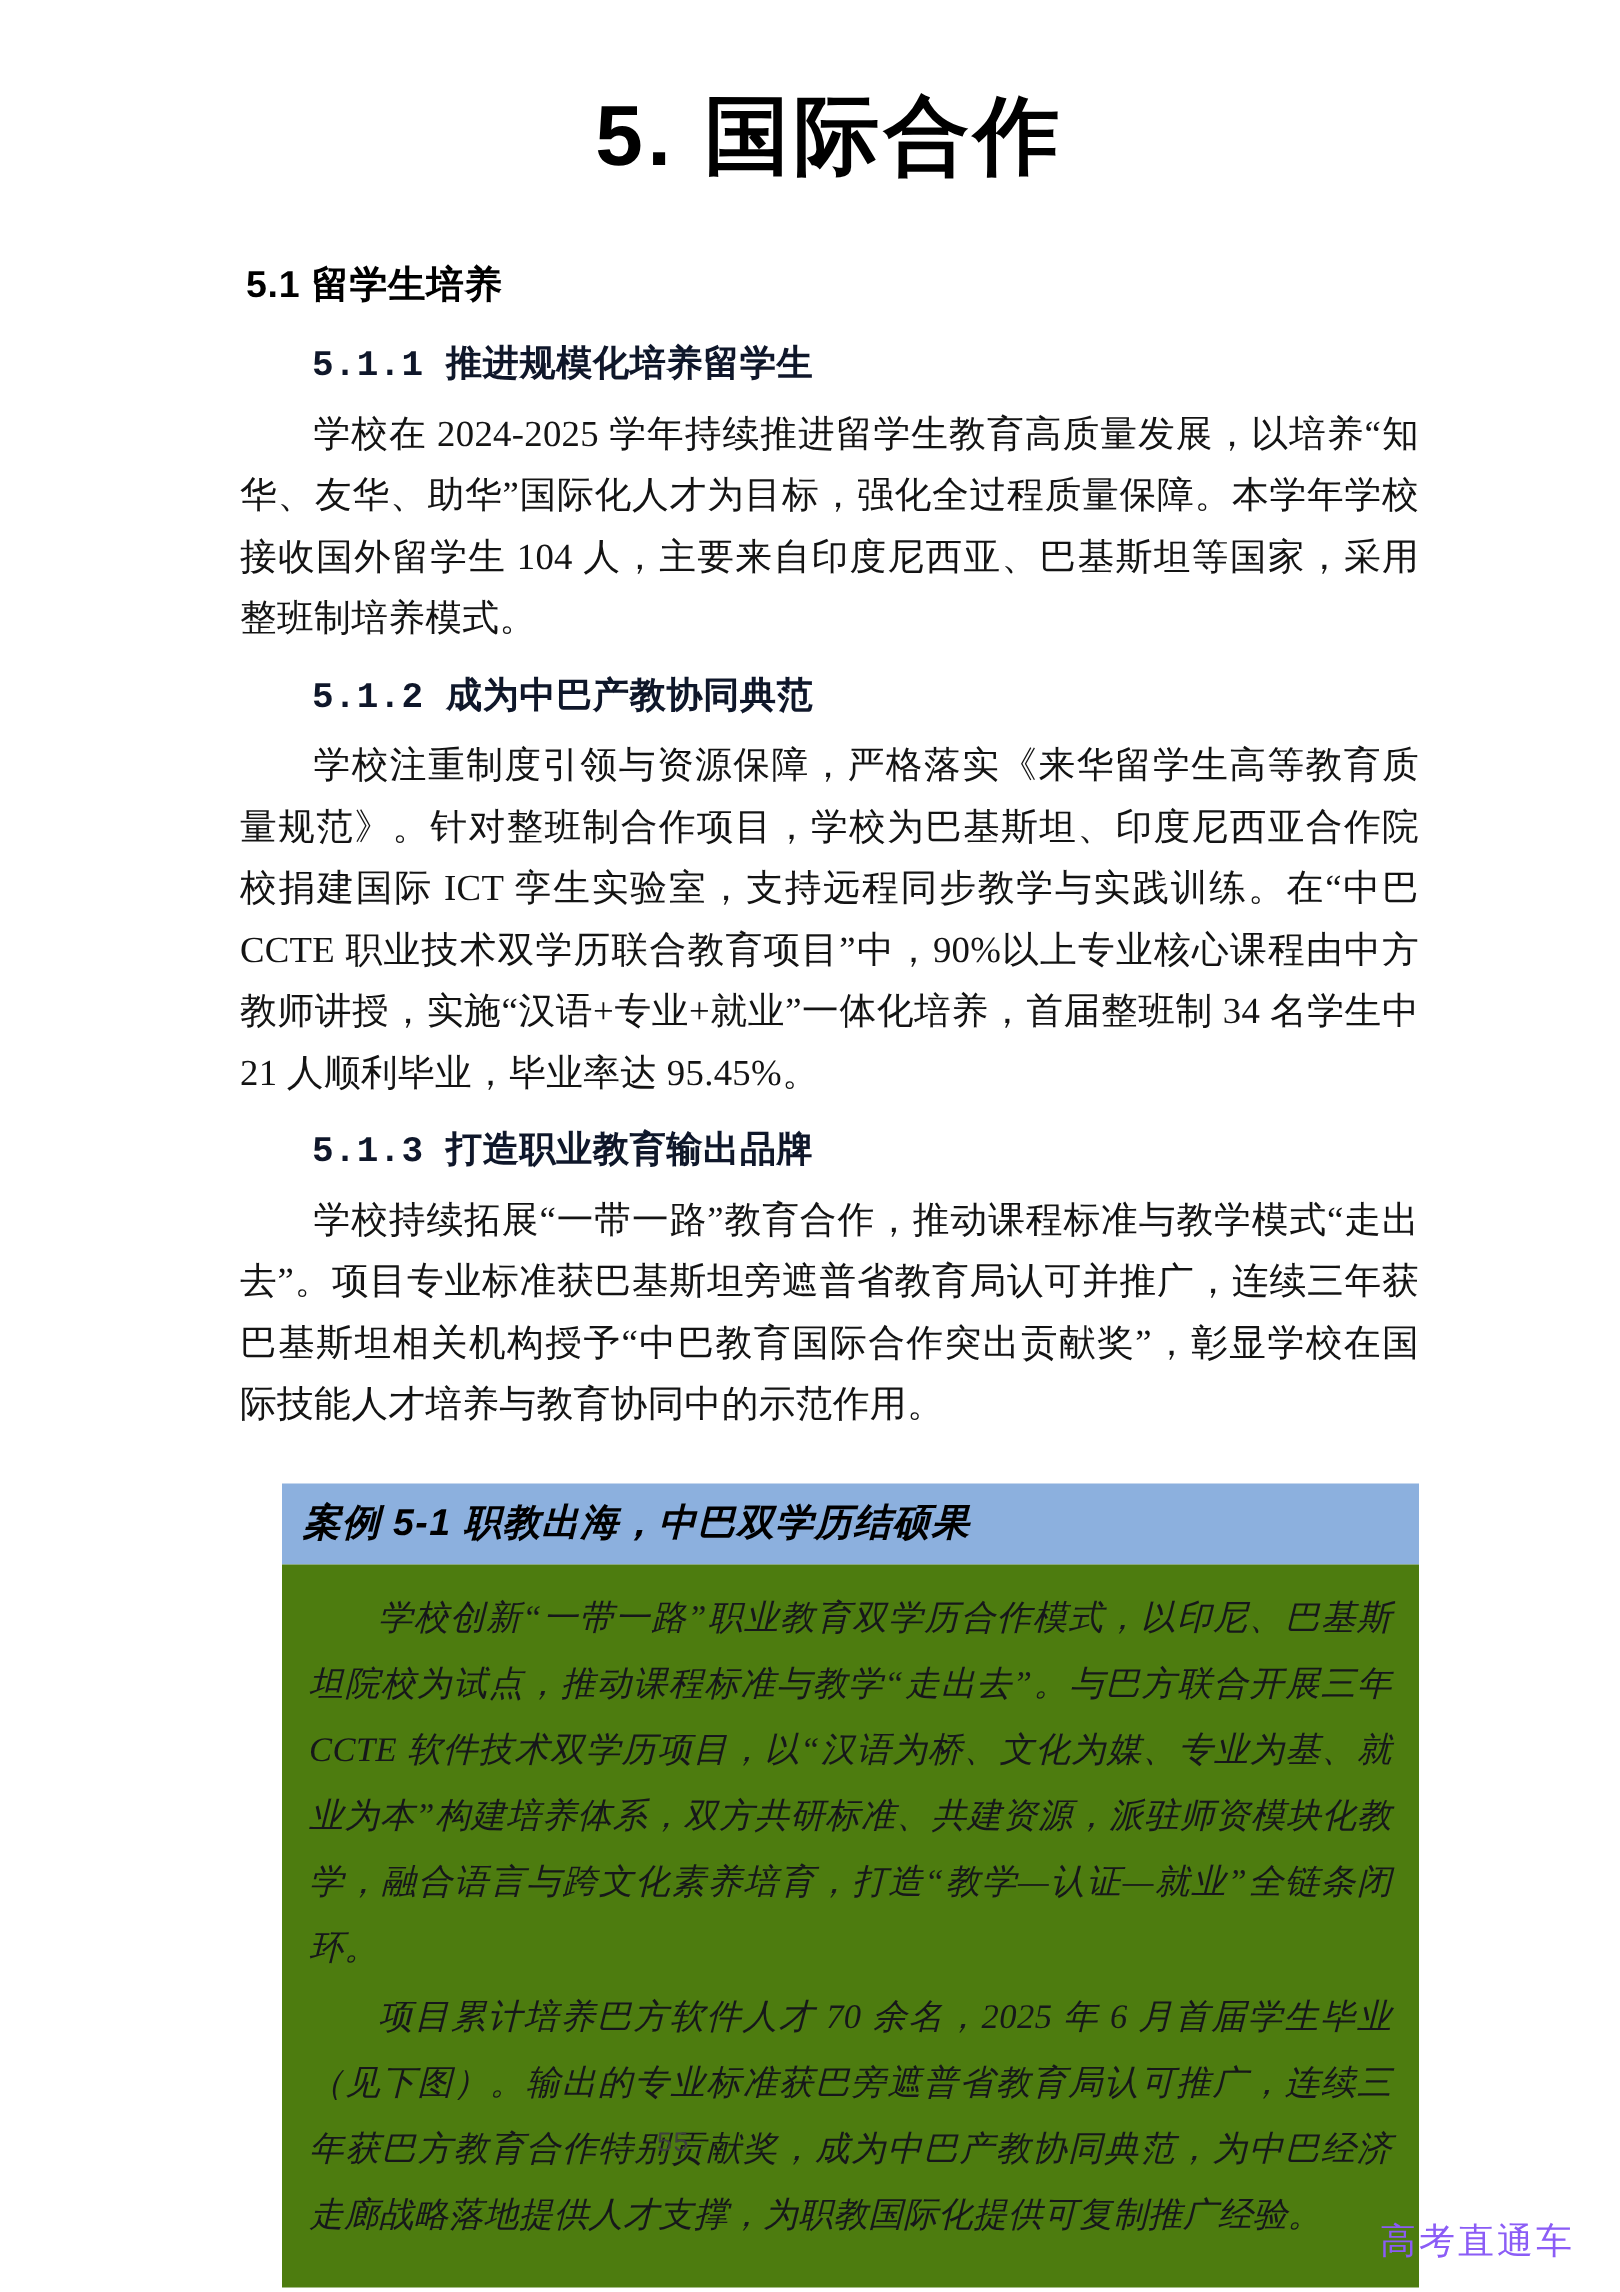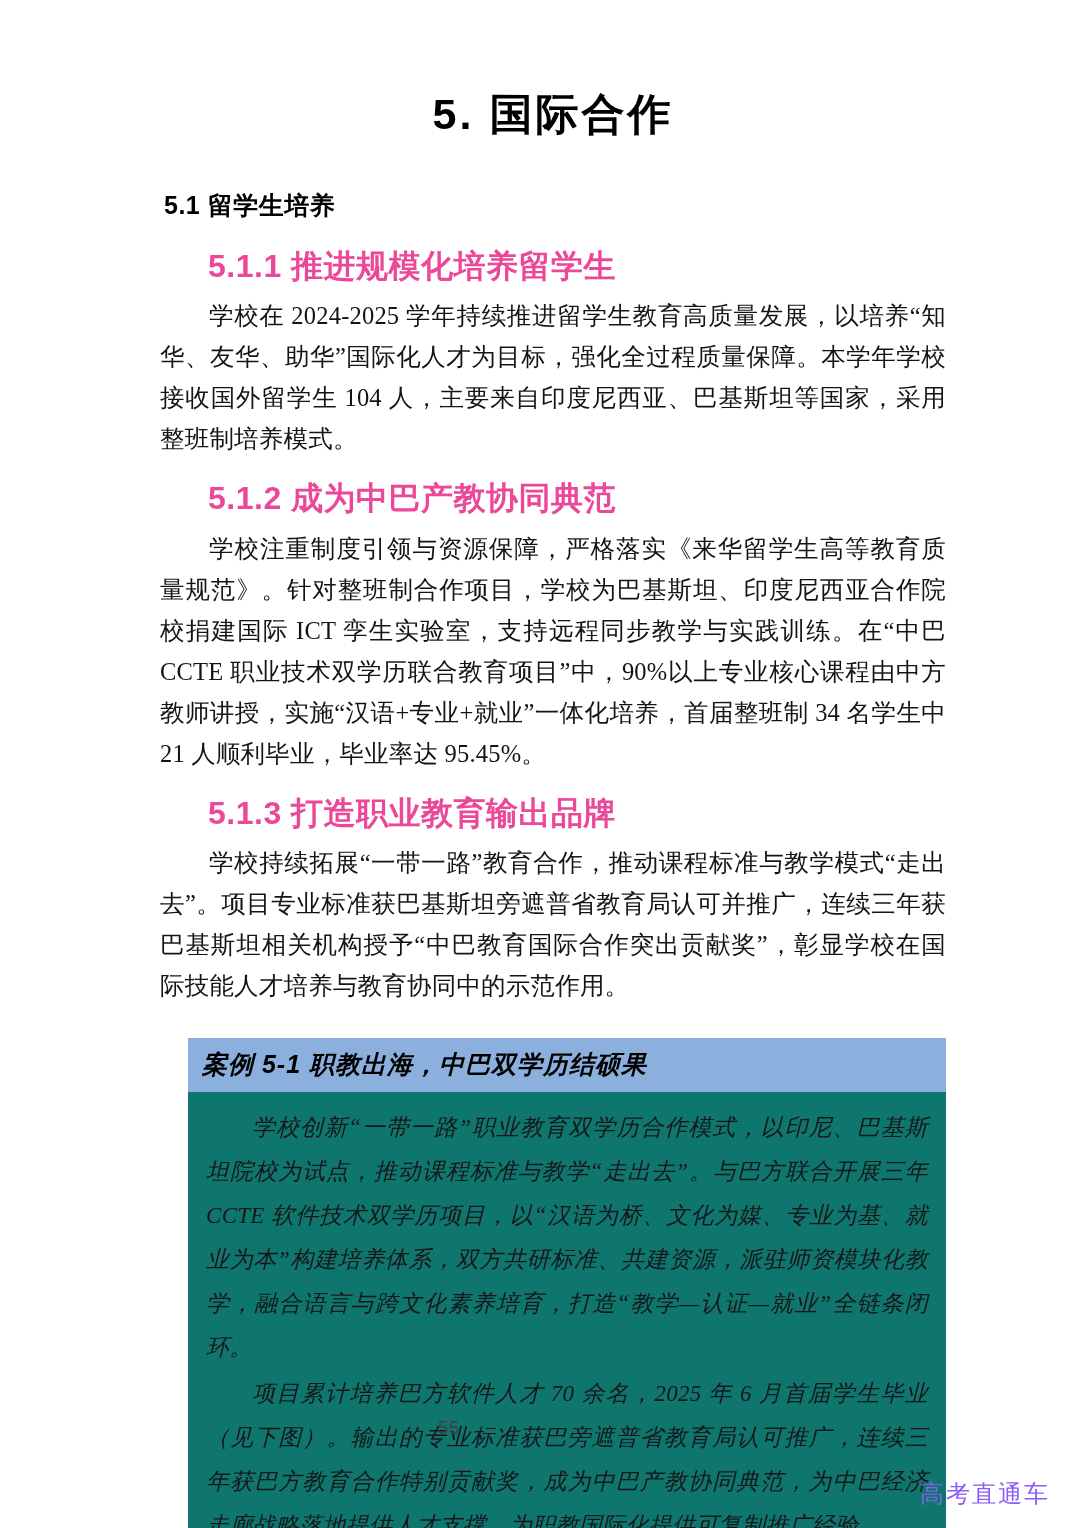--- a/index.html
+++ b/index.html
@@ -28,45 +28,45 @@
     top: 0;
     width: 786px;
     height: 1528px;
   }
 
   
   .doc-title {
     text-align: center;
     font-family: "Liberation Sans", "DejaVu Sans", sans-serif;
     font-weight: 700;
-    font-size: 43px;
+    font-size: 57px;
     letter-spacing: 3px;
     color: #000000;
     margin: 0;
-    padding-top: 88px;
+    padding-top: 56px;
     line-height: 1.25;
   }
 
   
   .h2 {
     font-family: "Liberation Sans", "DejaVu Sans", sans-serif;
     font-weight: 700;
     font-size: 25px;
     color: #000;
     margin: 4px;
     padding-top: 42px;
     letter-spacing: 0.5px;
     line-height: 1.4;
   }
 
   .h3 {
-    font-family: Liberation Sans, sans-serif;
+    font-family: Liberation Mono, monospace;
     font-weight: 700;
-    font-size: 32px;
-    color: #ec4899;
+    font-size: 24px;
+    color: #0f172a;
     margin: 0;
     padding-top: 16px;
     padding-left: 48px;
     letter-spacing: 0.5px;
     line-height: 1.45;
   }
 
   
   .para {
     font-family: "Liberation Serif", "DejaVu Serif", serif;
@@ -97,21 +97,21 @@
     font-family: "Liberation Sans", "DejaVu Sans", sans-serif;
     font-weight: 700;
     font-style: italic;
     font-size: 25px;
     color: #000000;
     letter-spacing: 1px;
     line-height: 1.2;
     display: block;
   }
   .case-body {
-    background: #0f766e;
+    background: #4d7c0f;
     padding: 14px 18px 26px 18px;
     box-sizing: border-box;
   }
   .case-para {
     font-family: "Liberation Serif", "DejaVu Serif", serif;
     font-style: italic;
     font-size: 23px;
     line-height: 44px;
     text-align: justify;
     text-justify: inter-ideograph;

